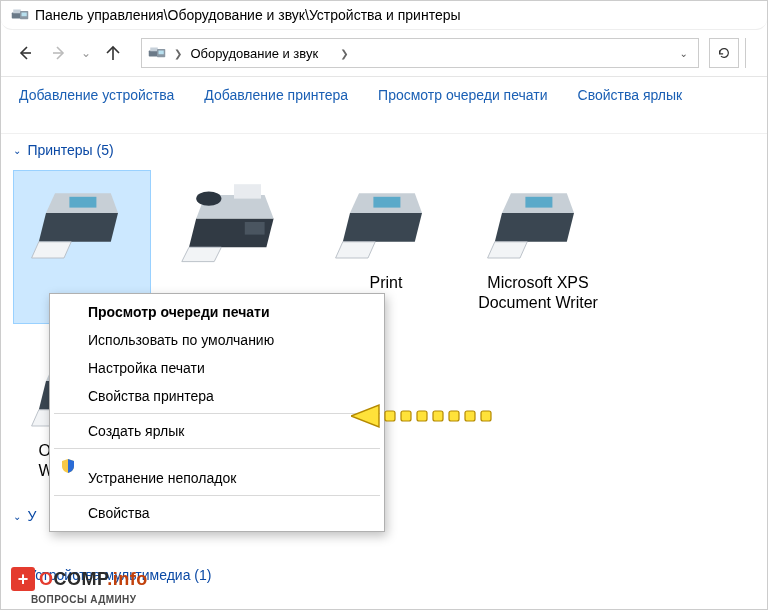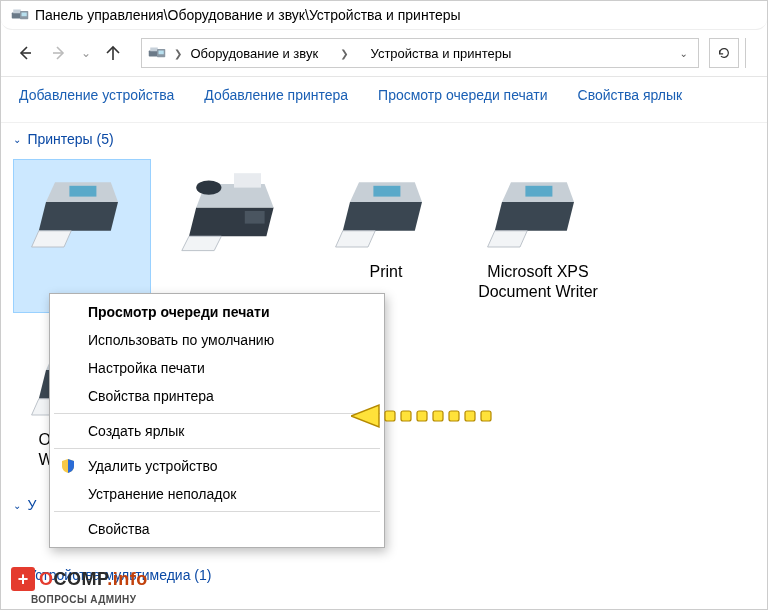--- a/index.html
+++ b/index.html
@@ -13,21 +13,21 @@
   .nav-btn[disabled] { color: #bbb; cursor: default; }
   .nav-sep { color: #999; font-size: 12px; padding: 0 2px; }
   .addr { display: flex; align-items: center; flex: 1; border: 1px solid #ccc; height: 30px; padding: 0 6px; gap: 8px; margin-left: 8px; }
   .addr-icon { width: 18px; height: 14px; }
   .addr-text { flex: 1; display: flex; align-items: center; gap: 22px; }
   .addr-chevron { color: #666; font-size: 10px; }
   .addr-drop { color: #555; font-size: 10px; padding: 0 4px; }
   .refresh-btn { width: 30px; height: 30px; border: 1px solid #ccc; background: #fff; display: flex; align-items: center; justify-content: center; margin-left: 4px; cursor: pointer; }
   .search-edge { width: 12px; height: 30px; border-left: 1px solid #ccc; }
 
-  .toolbar { display: flex; gap: 30px; padding: 10px 18px 19px 18px; color: #1a5fb4; font-size: 14px; border-bottom: 1px solid #f0f0f0; }
+  .toolbar { display: flex; gap: 30px; padding: 10px 18px 30px 18px; color: #1a5fb4; font-size: 14px; border-bottom: 1px solid #f0f0f0; }
   .toolbar-item { cursor: pointer; white-space: nowrap; }
 
   .content { padding: 4px 12px 12px 12px; }
   .section-head { color: #0a49a5; display: flex; align-items: center; gap: 6px; font-size: 14px; padding: 4px 0; cursor: pointer; }
   .section-chevron { color: #0a49a5; font-size: 10px; }
   .devices-row { display: flex; gap: 14px; flex-wrap: wrap; padding-top: 8px; }
   .device { width: 138px; display: flex; flex-direction: column; align-items: center; padding: 6px 4px 10px 4px; border: 1px solid transparent; position: relative; text-align: center; }
   .device.selected { background: #cce8ff; border: 1px solid #99d1ff; }
   .device-icon-wrap { width: 110px; height: 90px; display: flex; align-items: center; justify-content: center; position: relative; }
   .device-label { font-size: 16px; line-height: 1.25; margin-top: 6px; white-space: pre-line; }
@@ -96,21 +96,20 @@
           <rect x="1" y="6" width="14" height="8" rx="1" fill="#6b7a88"></rect>
           <rect x="3" y="2" width="10" height="5" fill="#c6d0d9"></rect>
           <rect x="12" y="4" width="11" height="11" rx="1" fill="#8a97a3"></rect>
           <rect x="14" y="6" width="7" height="5" fill="#b8e0ef"></rect>
         </svg>
     </span>
     <span class="addr-chevron">❯</span>
     <span class="addr-text">
       <span>Оборудование и звук</span>
       <span class="addr-chevron">❯</span>
-      <span>Устройства и принтеры</span>
     </span>
     <span class="addr-drop">⌄</span>
   </div>
 
   <button class="refresh-btn">
     <svg width="14" height="14" viewBox="0 0 16 16">
         <path d="M3 8a5 5 0 1 1 1.5 3.5" stroke="#333" stroke-width="1.4" fill="none"></path>
         <path d="M3 5 L3 9 L7 9" stroke="#333" stroke-width="1.4" fill="none"></path>
       </svg>
   </button>
@@ -222,21 +221,20 @@
   <div class="ctx-sep"></div>
   <div class="ctx-item">Создать ярлык</div>
   <div class="ctx-sep"></div>
   <div class="ctx-item">
     <span class="ctx-shield">
       <svg viewBox="0 0 16 16">
           <path d="M8 1 L14 3 V8 C14 12 11 14 8 15 C5 14 2 12 2 8 V3 Z" fill="#f7c948"></path>
           <path d="M8 1 L14 3 V8 C14 12 11 14 8 15 V1 Z" fill="#2b6cd6"></path>
         </svg>
     </span>
-    <span>Удалить устройство</span>
   </div>
   <div class="ctx-item">Устранение неполадок</div>
   <div class="ctx-sep"></div>
   <div class="ctx-item">Свойства</div>
 </div>
 
 <div class="arrow-annot">
   <svg width="150" height="26" viewBox="0 0 150 26">
     <polygon points="0,13 28,2 28,8 28,18 28,24" fill="#ffe23a" stroke="#b48900" stroke-width="1.4"></polygon>
     <g fill="#ffe23a" stroke="#b48900" stroke-width="1.2">

